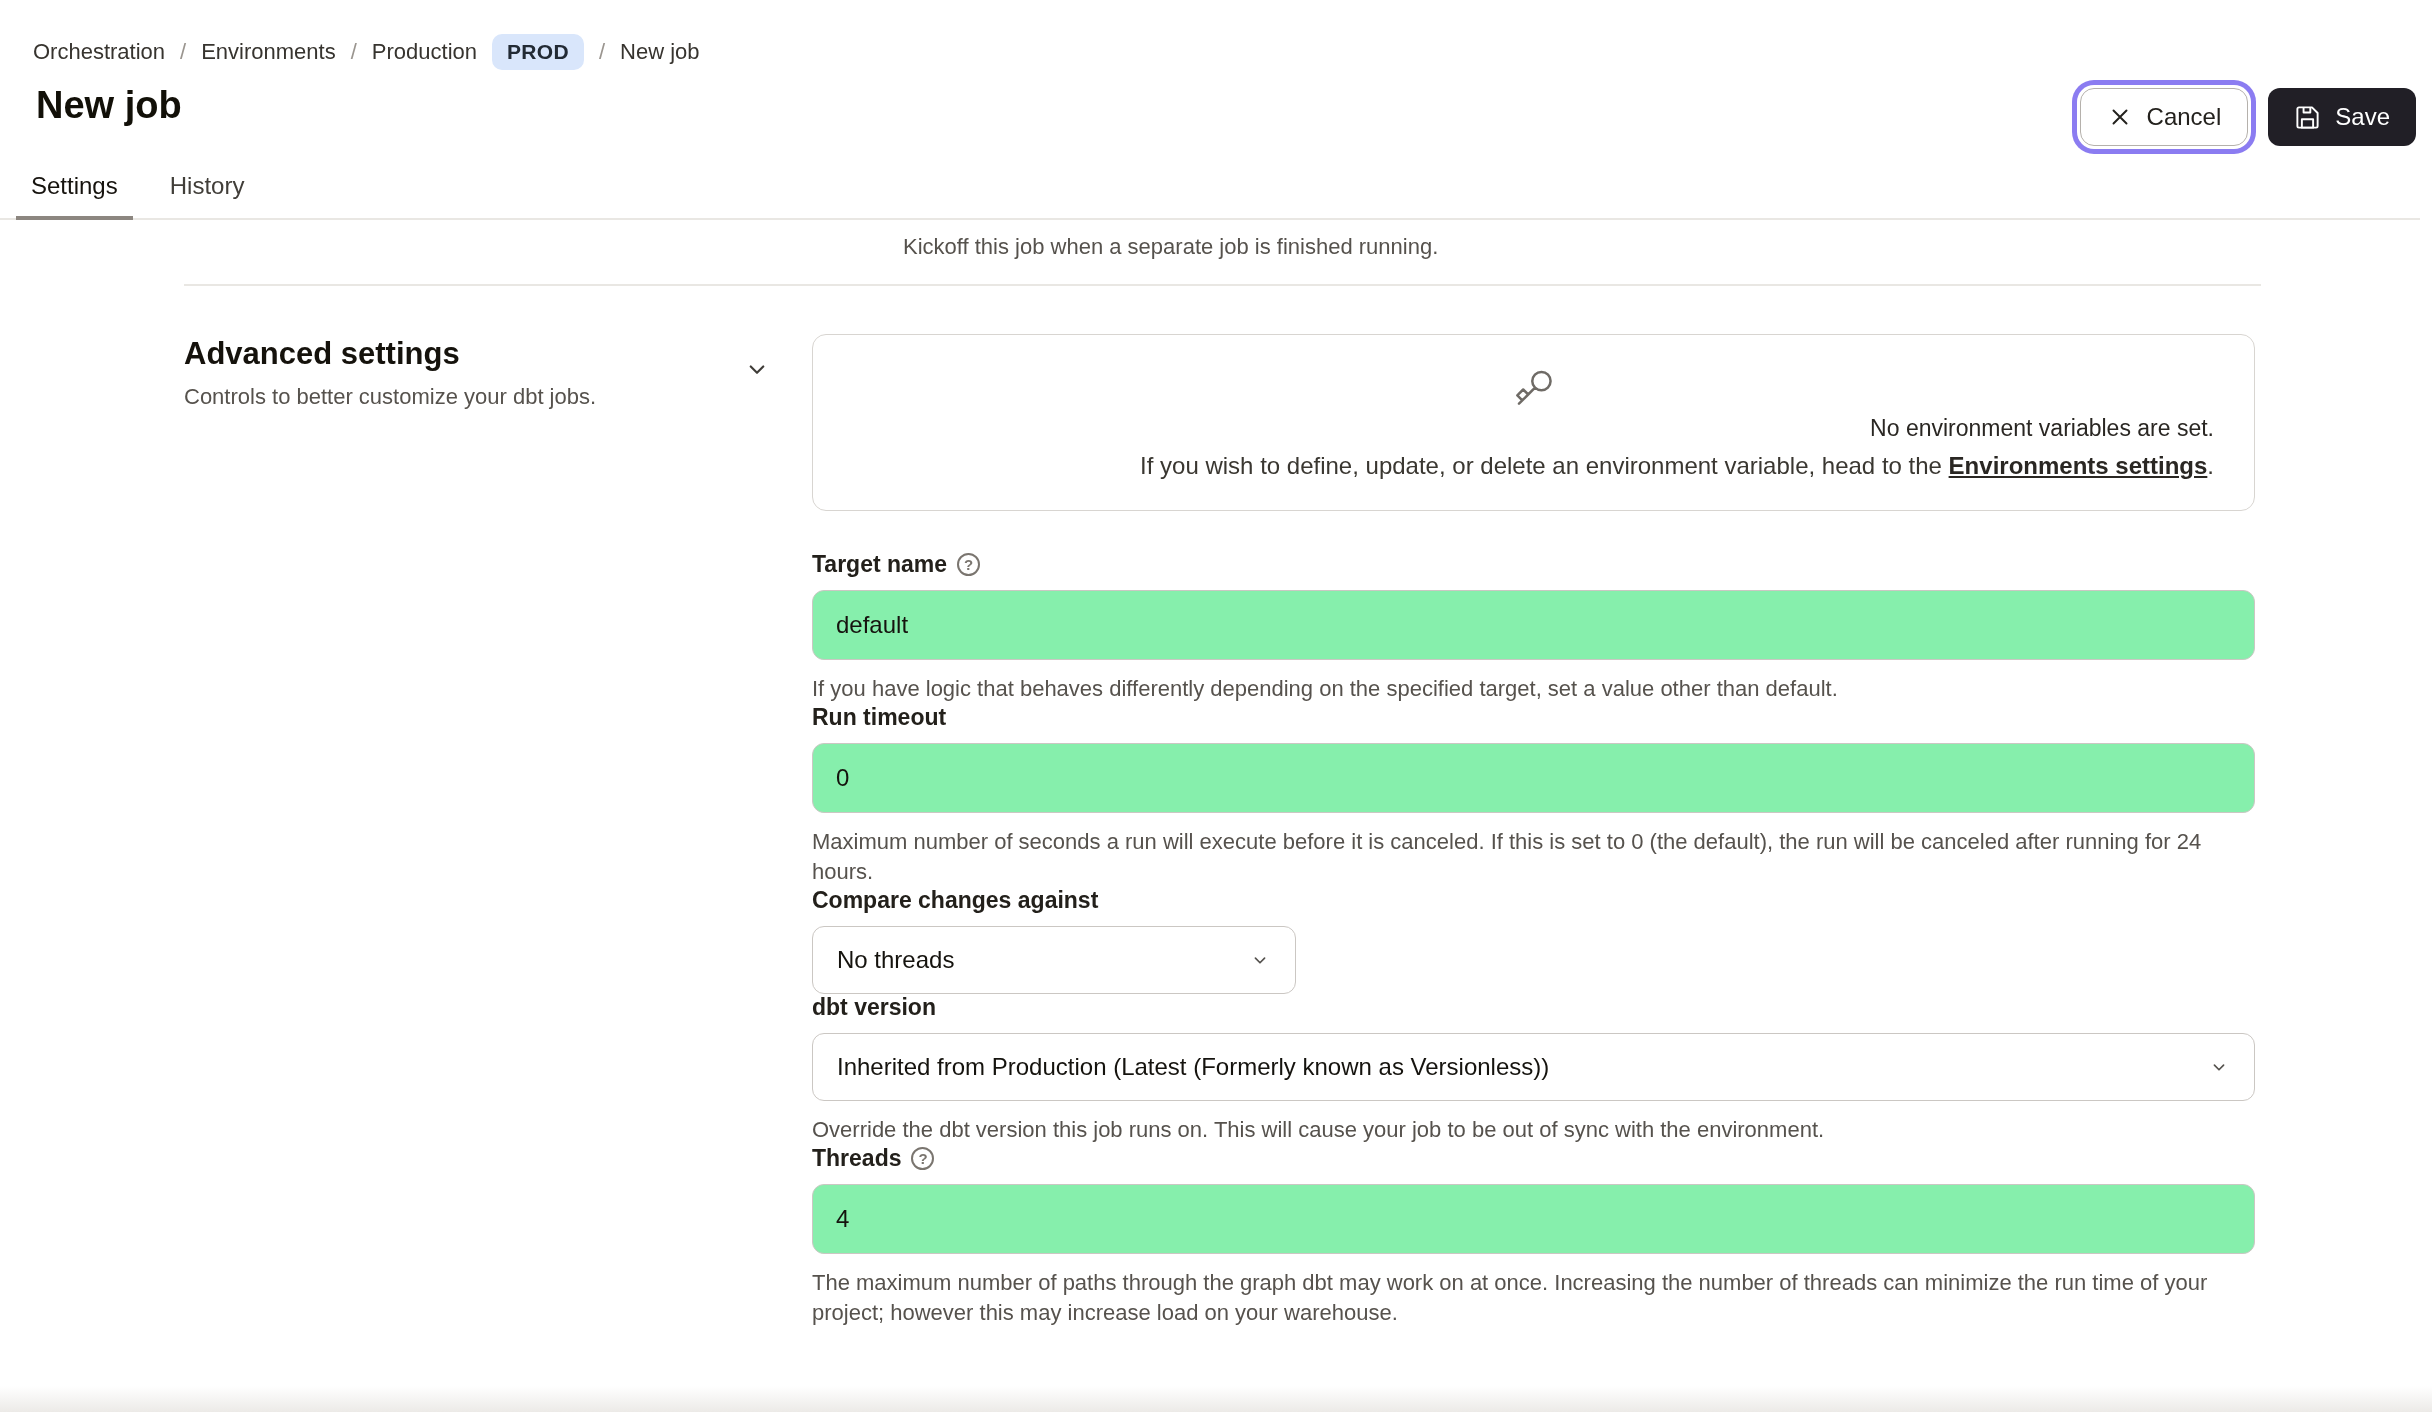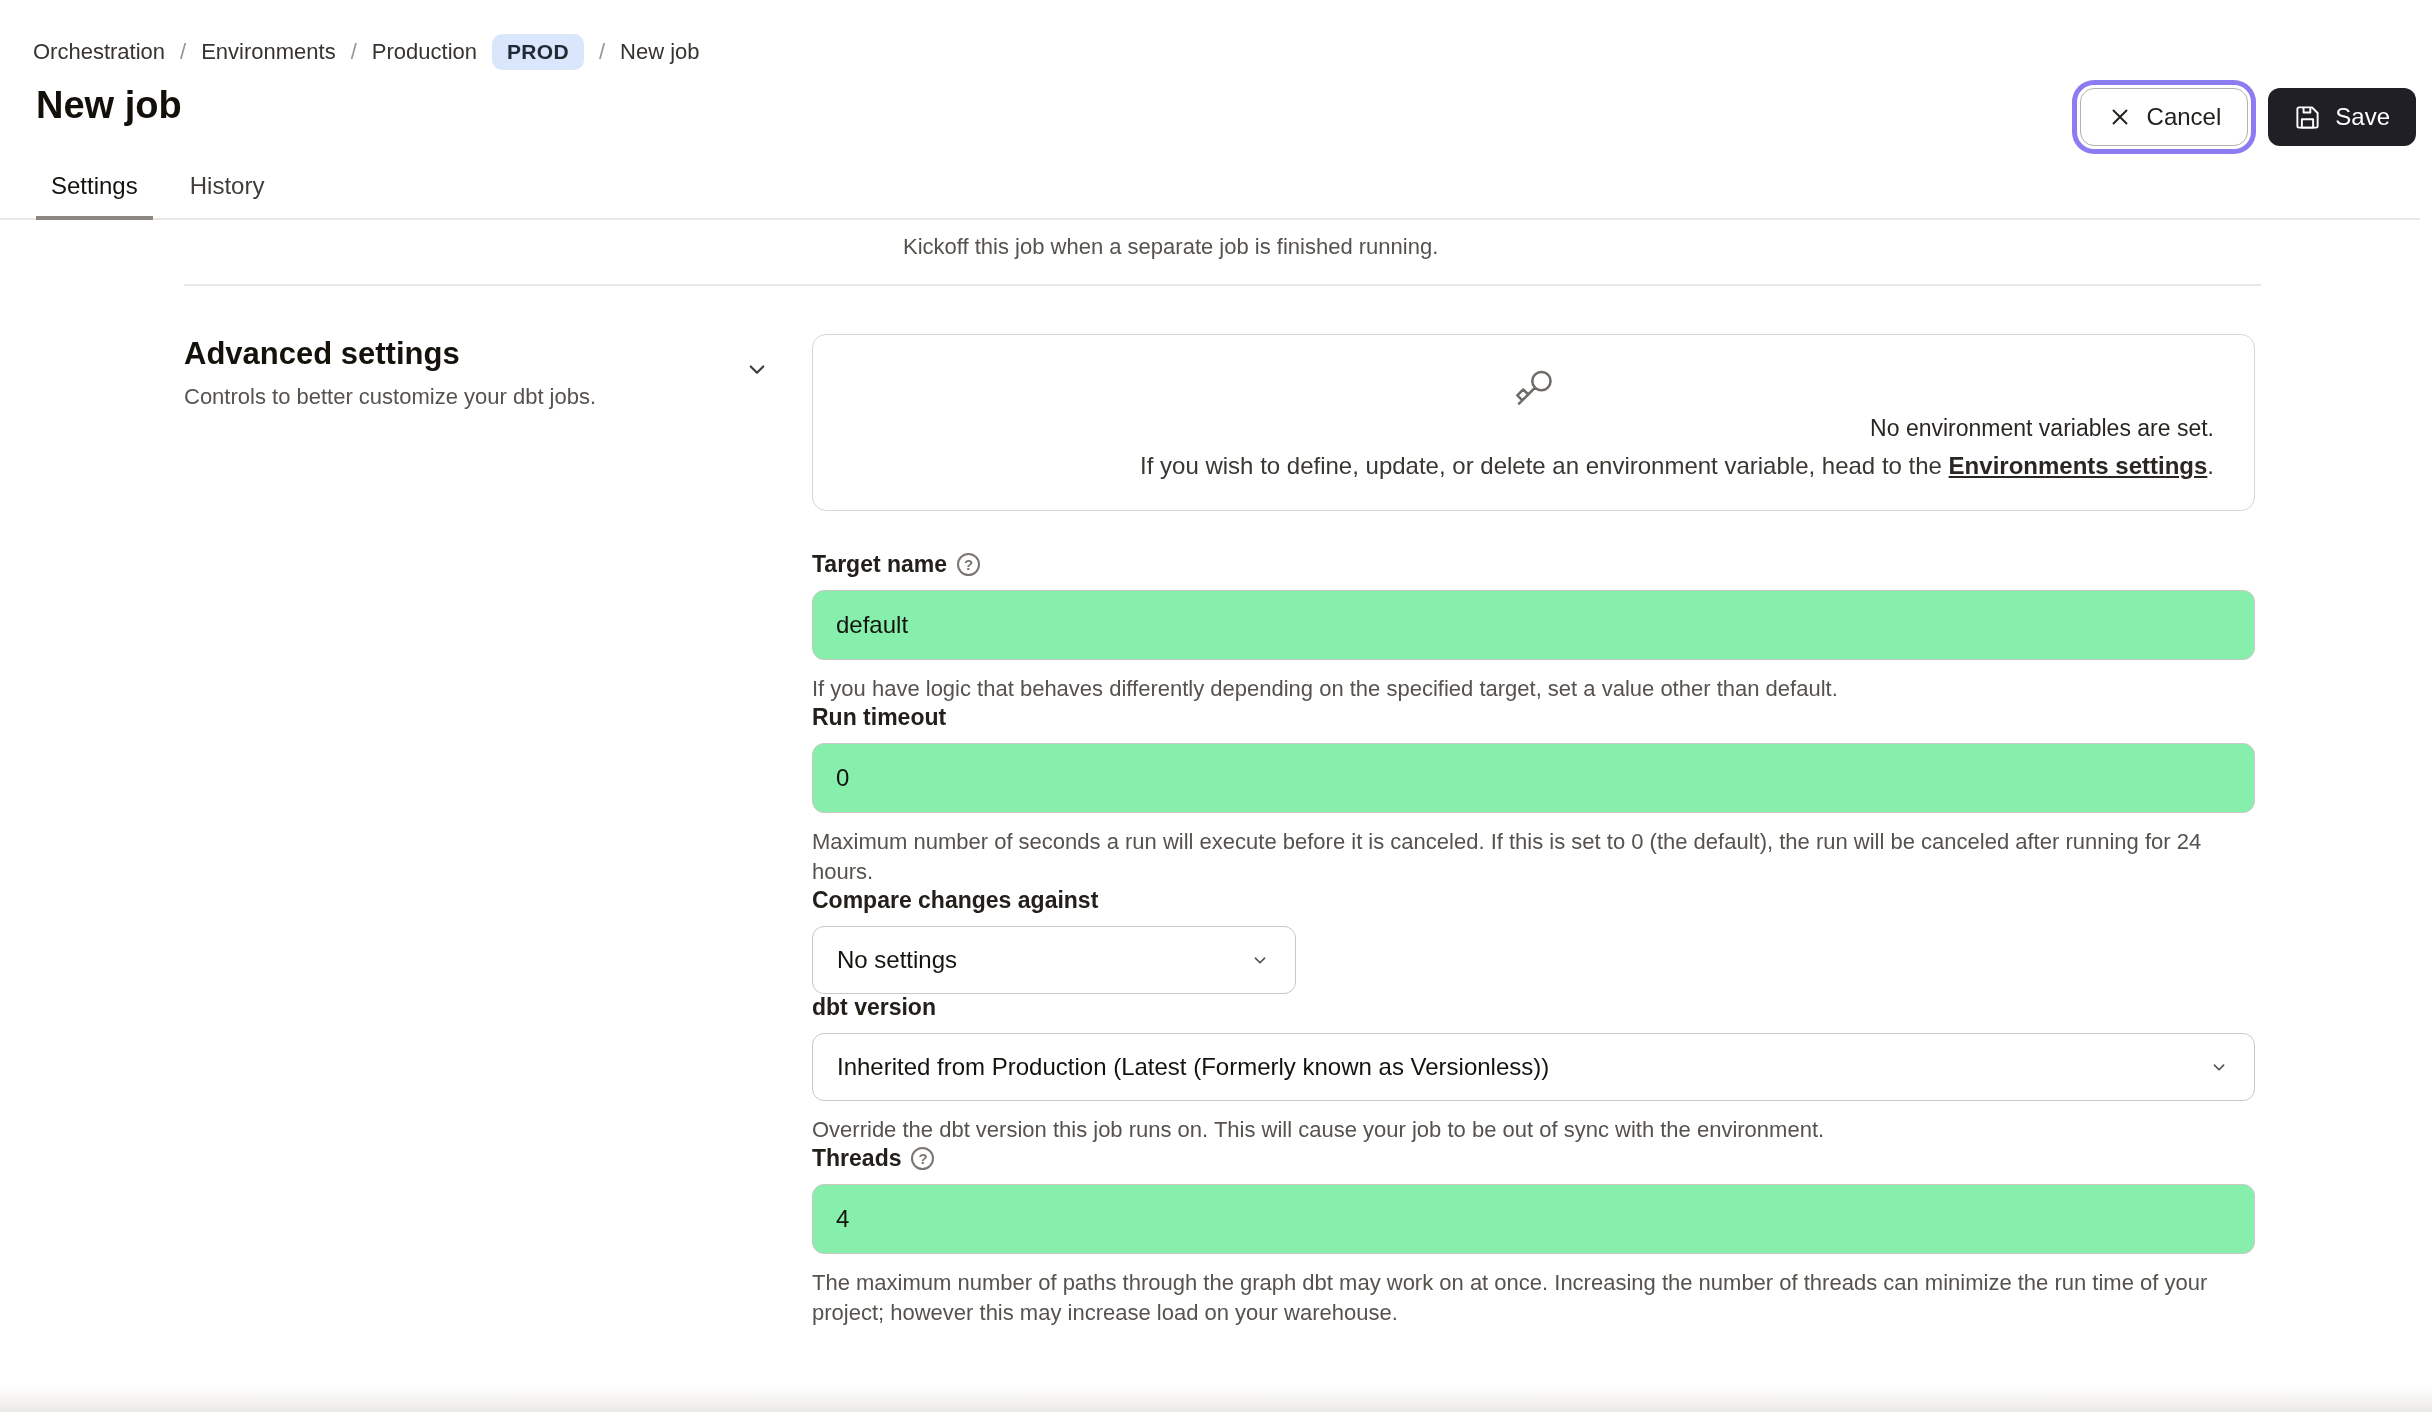--- a/index.html
+++ b/index.html
@@ -30,21 +30,21 @@
     padding:6px 15px;border-radius:10px;letter-spacing:.3px;}
   
   .page-title{position:absolute;left:36px;top:84px;margin:0;font-size:38px;font-weight:700;color:#121008;}
   .actions{position:absolute;right:16px;top:88px;display:flex;gap:14px;align-items:center;}
   .btn{display:flex;align-items:center;gap:14px;height:58px;font-size:24px;font-weight:500;
     font-family:inherit;cursor:pointer;}
   .btn-cancel{background:#fff;color:#23211d;border:1.5px solid #b5b1ac;border-radius:14px;padding:0 26px;
     box-shadow:0 0 0 3px #ffffff,0 0 0 8px var(--accent-purple);margin-right:6px;}
   .btn-save{background:var(--save-bg);color:var(--save-text);border:none;border-radius:12px;padding:0 26px;}
   
-  .tabbar{position:absolute;left:0;right:12px;top:156px;display:flex;gap:22px;padding-left:36px;
+  .tabbar{position:absolute;left:0;right:12px;top:156px;display:flex;gap:22px;padding-left:16px;
     border-bottom:2px solid var(--divider);}
   .tab{font-size:24px;color:#413e39;padding:16px 15px 18px;cursor:pointer;position:relative;}
   .tab.active{color:#16130e;font-weight:500;}
   .tab.active::after{content:"";position:absolute;left:0;right:0;bottom:-2px;height:4px;background:var(--tab-underline);}
   
   .content{position:absolute;left:0;right:0;top:222px;bottom:0;overflow:hidden;}
   .trigger-note{margin:12px 0 0 903px;font-size:22px;color:var(--text-secondary);}
   .section-divider{border:none;border-top:2px solid var(--divider);margin:24px 171px 0 184px;}
   .section{position:relative;margin-top:48px;}
   .left-col{position:absolute;left:184px;top:2px;width:596px;}
@@ -169,21 +169,21 @@
         </div>
         <input class="text-input" type="text" value="0" style="">
         <p class="helper">Maximum number of seconds a run will execute before it is canceled. If this is set to 0 (the default), the run will be canceled after running for 24 hours.</p>
       </div>
 
       <div class="field">
         <div class="field-label">
           <span>Compare changes against</span>
         </div>
         <div class="select narrow">
-          <span>No settings</span>
+          <span>No threads</span>
           <span class="chev" style="display:inline-flex;">
             <svg width="22" height="22" viewBox="0 0 24 24">
                 <path d="m7 10 5 5 5-5" fill="none" stroke="#55524e" stroke-width="1.8" stroke-linecap="round" stroke-linejoin="round"></path>
               </svg>
           </span>
         </div>
       </div>
 
       <div class="field">
         <div class="field-label">

